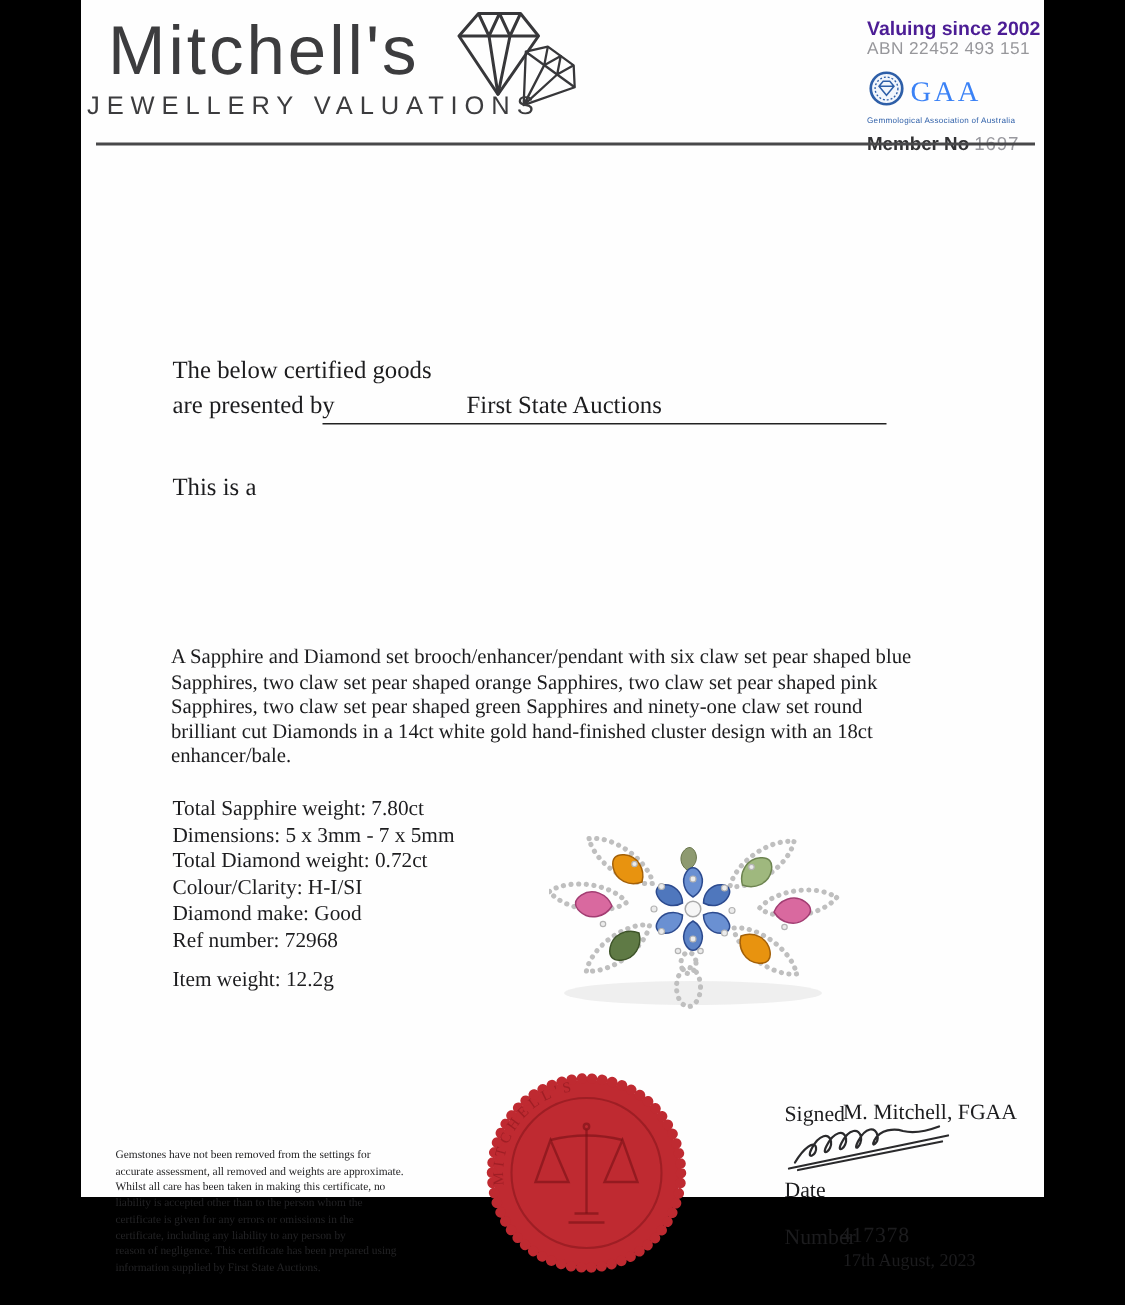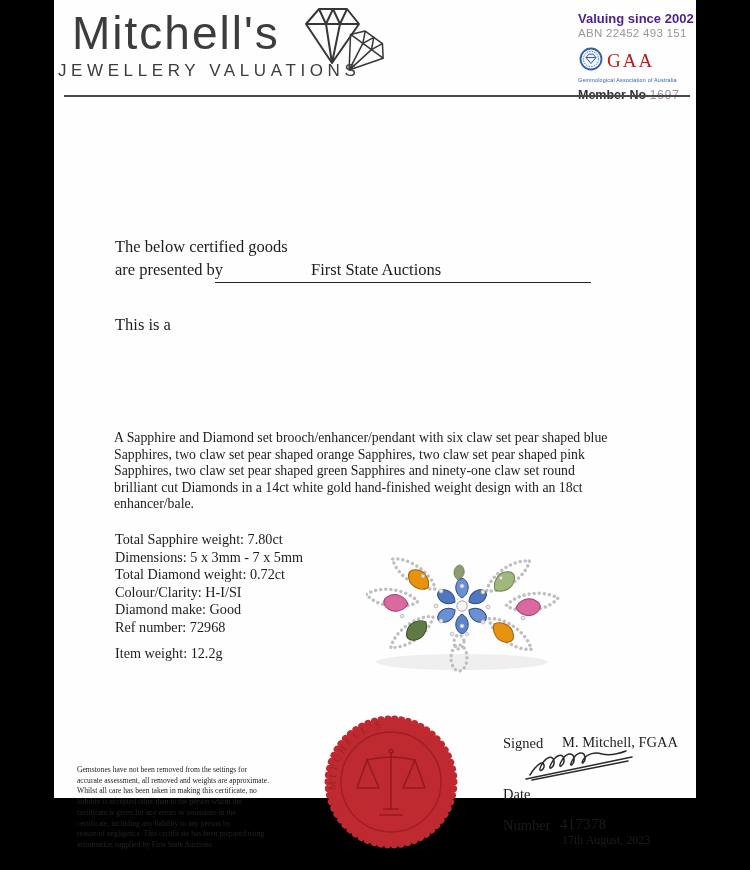--- a/index.html
+++ b/index.html
@@ -11,21 +11,21 @@
   
   .brand{left:18px;top:6px;font-family:"Liberation Sans",sans-serif;font-size:46px;
          font-weight:400;color:#3c3c3e;letter-spacing:2px;}
   .tagline{left:4px;top:61px;font-family:"Liberation Sans",sans-serif;font-size:17px;
            color:#3c3c3e;letter-spacing:4.6px;}
   .logo-diamonds{left:244px;top:3px;}
   .hdr-right{left:524px;top:11px;width:150px;font-family:"Liberation Sans",sans-serif;}
   .valuing{font-size:13px;font-weight:700;color:#4c1d95;line-height:15px;}
   .abn{font-size:11.5px;color:#97979b;line-height:14px;letter-spacing:0.3px;}
   .gaa-row{margin-top:6px;display:flex;align-items:center;gap:3px;}
-  .gaa-name{font-family:"Liberation Serif",serif;font-size:19px;color:#b91c1c;letter-spacing:2px;}
+  .gaa-name{font-family:"Liberation Serif",serif;font-size:19px;color:#3b82f6;letter-spacing:2px;}
   .gaa-caption{font-size:5.4px;color:#2e5fa8;margin-top:1px;letter-spacing:0.2px;}
   .member{margin-top:5px;font-size:12.5px;color:#323234;font-weight:600;}
   .member b{font-weight:600;}
   .member .num{color:#98989e;font-weight:400;letter-spacing:0.5px;}
   .hdr-rule{left:10px;top:95px;width:626px;height:2.2px;background:#48484a;}
 
   
   .pres1{left:61px;top:237px;font-size:16.5px;}
   .pres2{left:61px;top:260px;font-size:16.5px;}
   .pres-line{left:161px;top:260px;width:376px;height:22px;border-bottom:1.6px solid #222;}
@@ -44,21 +44,21 @@
   
   .brooch{left:312px;top:546px;}
 
   
   .seal{left:267px;top:712px;}
 
   
   .disclaimer{left:23px;top:765px;font-size:7.6px;line-height:10.7px;color:#232325;width:250px;}
 
   
-  .sig-label{font-size:14.5px;color:#1c1c1e;}
+  .sig-label{font-size:14.5px;color:#1c1c1e;margin-left:20px;}
   .lbl-signed{left:449px;top:735px;}
   .val-signed{left:508px;top:734px;font-size:14.5px;}
   .sig-scribble{left:470px;top:749px;}
   .lbl-date{left:449px;top:786px;}
   .val-date{left:508px;top:785px;font-size:12px;margin-top:48px;}
   .lbl-number{left:449px;top:817px;}
   .val-number{left:506px;top:816px;font-size:14.5px;letter-spacing:0.5px;}
 </style>
 </head>
 <body>
@@ -113,21 +113,21 @@
   <div class="abs pres-line">
     <div class="presenter">First State Auctions</div>
   </div>
 
   <div class="abs leadin">This is a</div>
 
   <div class="abs desc">
     <div>A Sapphire and Diamond set brooch/enhancer/pendant with six claw set pear shaped blue</div>
     <div>Sapphires, two claw set pear shaped orange Sapphires, two claw set pear shaped pink</div>
     <div>Sapphires, two claw set pear shaped green Sapphires and ninety-one claw set round</div>
-    <div>brilliant cut Diamonds in a 14ct white gold hand-finished weight design with an 18ct</div>
+    <div>brilliant cut Diamonds in a 14ct white gold hand-finished cluster design with an 18ct</div>
     <div>enhancer/bale.</div>
   </div>
 
   <div class="abs specs">
     <div>Total Sapphire weight: 7.80ct</div>
     <div>Dimensions: 5 x 3mm - 7 x 5mm</div>
     <div>Total Diamond weight: 0.72ct</div>
     <div>Colour/Clarity: H-I/SI</div>
     <div>Diamond make: Good</div>
     <div>Ref number: 72968</div>

